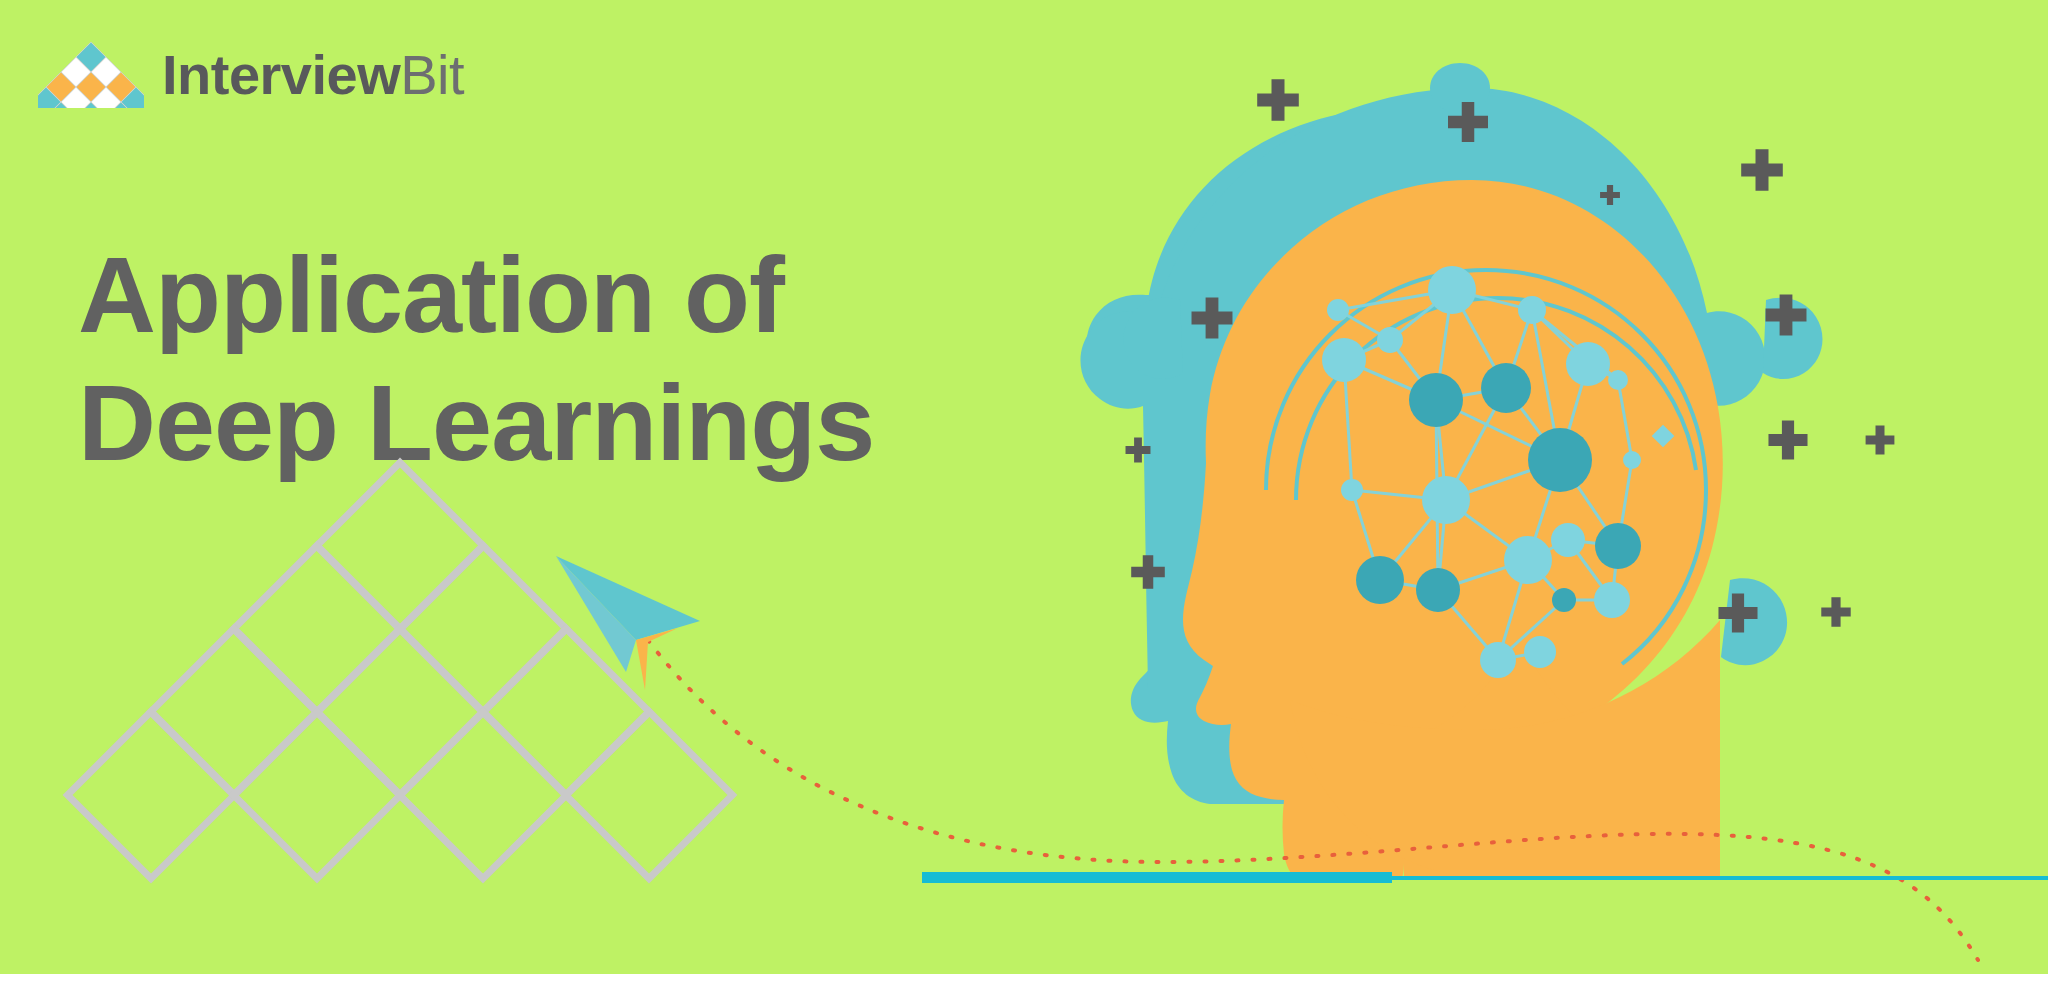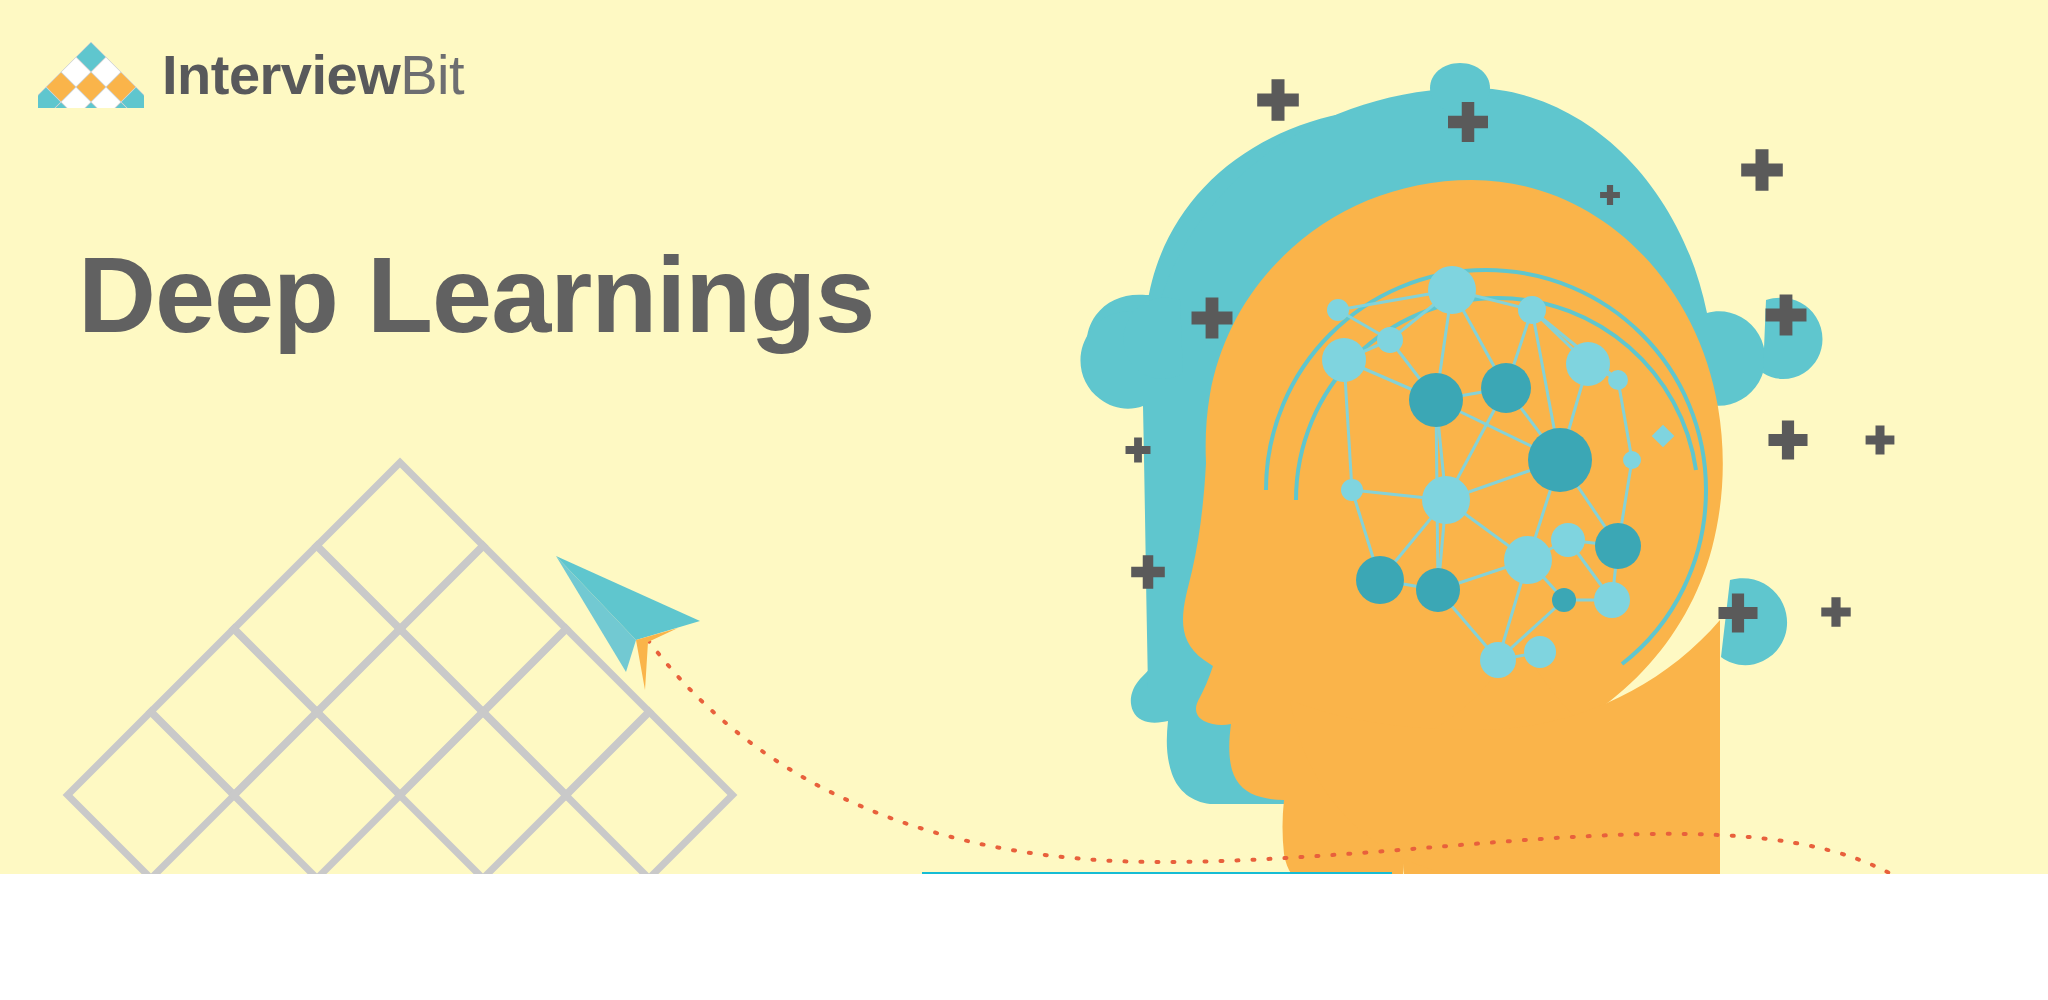--- a/index.html
+++ b/index.html
@@ -6,22 +6,22 @@
     margin: 0;
     padding: 0;
     background: #ffffff;
   }
   body {
     font-family: "Liberation Sans", sans-serif;
   }
   #banner {
     position: relative;
     width: 2048px;
-    height: 874px;
-    background: #fef9c3;
+    height: 974px;
+    background: #bef264;
     overflow: hidden;
   }
   
   #logo {
     position: absolute;
     left: 38px;
     top: 42px;
     display: flex;
     align-items: center;
     gap: 18px;
@@ -101,20 +101,21 @@
           </g>
         </g>
       </svg>
     </span>
     <span id="logo-wordmark">
       <span class="wm-strong">Interview</span><span class="wm-light">Bit</span>
     </span>
   </div>
 
   <h1 id="headline">
+    <span class="hl-line">Application of</span>
     <span class="hl-line">Deep Learnings</span>
   </h1>
 
   <svg class="art-layer" viewBox="0 0 2048 1000">
 
     <g stroke="#c9c9c9" stroke-width="7" fill="none" stroke-linejoin="miter">
 
       <rect x="341" y="487" width="118" height="118" transform="rotate(45 400 546)"></rect>
 
       <rect x="258" y="570" width="118" height="118" transform="rotate(45 317 629)"></rect>

